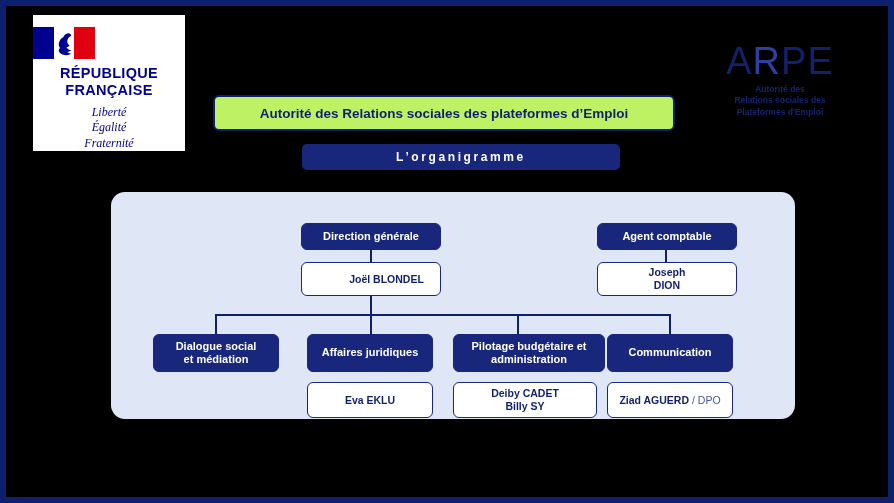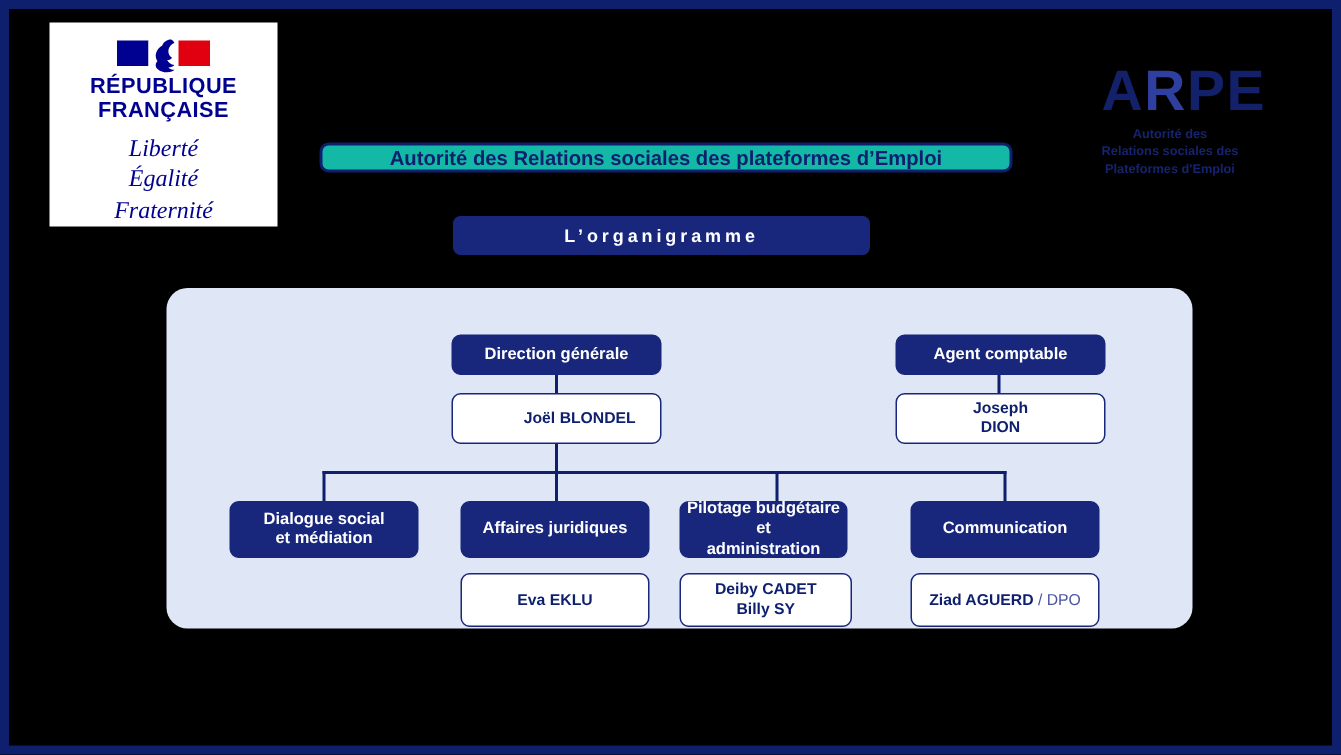--- a/index.html
+++ b/index.html
@@ -27,21 +27,20 @@
   
   .rf-logo {
     position: absolute;
     left: 27px;
     top: 9px;
     width: 152px;
     height: 136px;
     background: #ffffff;
     display: flex;
     flex-direction: column;
-    align-items: center;
     justify-content: flex-start;
     padding-top: 12px;
     box-sizing: border-box;
   }
   .rf-flag {
     width: 62px;
     height: 37px;
     position: relative;
     display: flex;
     margin-bottom: 6px;
@@ -68,74 +67,73 @@
     letter-spacing: 0.3px;
     line-height: 1.12;
     text-align: center;
     text-transform: uppercase;
   }
   .rf-devise {
     margin-top: 7px;
     color: #000091;
     font-family: "Liberation Serif", serif;
     font-style: italic;
-    font-size: 16px;
+    font-size: 12px;
     line-height: 1.28;
     text-align: center;
   }
 
   
   .arpe-logo {
     position: absolute;
     right: 44px;
     top: 36px;
     width: 128px;
     text-align: center;
     color: #121b5e;
   }
   .arpe-word {
     font-size: 38px;
-    font-weight: bold;
+    font-weight: normal;
     letter-spacing: 1px;
     line-height: 1;
     color: #13206a;
-    text-align: right;
   }
   .arpe-word .r-accent { color: #2f3fa0; }
   .arpe-sub {
     margin-top: 4px;
     font-size: 8.5px;
     font-weight: bold;
     line-height: 1.35;
     color: #16236e;
   }
 
   
   .banner-title {
     position: absolute;
     left: 207px;
     top: 89px;
     width: 462px;
-    height: 20px;
-    background: #14b8a6;
+    height: 36px;
+    background: #bef264;
     border: 2px solid #0e1f6e;
     border-radius: 6px;
     display: flex;
     align-items: center;
     justify-content: center;
     color: #0e1f6e;
     font-size: 13.5px;
     font-weight: bold;
     box-sizing: border-box;
   }
   .banner-sub {
     position: absolute;
     left: 296px;
     top: 138px;
-    width: 278px;
+    width: 318px;
     height: 26px;
     background: #18277c;
     border-radius: 5px;
     display: flex;
     align-items: center;
     justify-content: center;
     color: #ffffff;
     font-size: 12px;
     font-weight: bold;
     letter-spacing: 2.6px;
@@ -264,27 +262,27 @@
       </div>
     </div>
 
     <div class="node node-head" style="left:196px; top:142px; width:126px; height:38px;">
       <span>Affaires juridiques</span>
     </div>
     <div class="node node-name" style="left:196px; top:190px; width:126px; height:36px;">
       <span>Eva EKLU</span>
     </div>
 
-    <div class="node node-head" style="left:342px; top:142px; width:112px; height:38px;">
+    <div class="node node-head" style="left:342px; top:142px; width:152px; height:38px;">
       <div>
         <span>Pilotage budgétaire et</span><br>
         <span>administration</span>
       </div>
     </div>
-    <div class="node node-name" style="left:342px; top:190px; width:115px; height:36px;">
+    <div class="node node-name" style="left:342px; top:190px; width:144px; height:36px;">
       <div>
         <span>Deiby CADET</span><br>
         <span>Billy SY</span>
       </div>
     </div>
 
     <div class="node node-name" style="left:496px; top:190px; width:126px; height:36px;">
       <div>
         <span>Ziad AGUERD</span>
         <span class="light">/ DPO</span>

